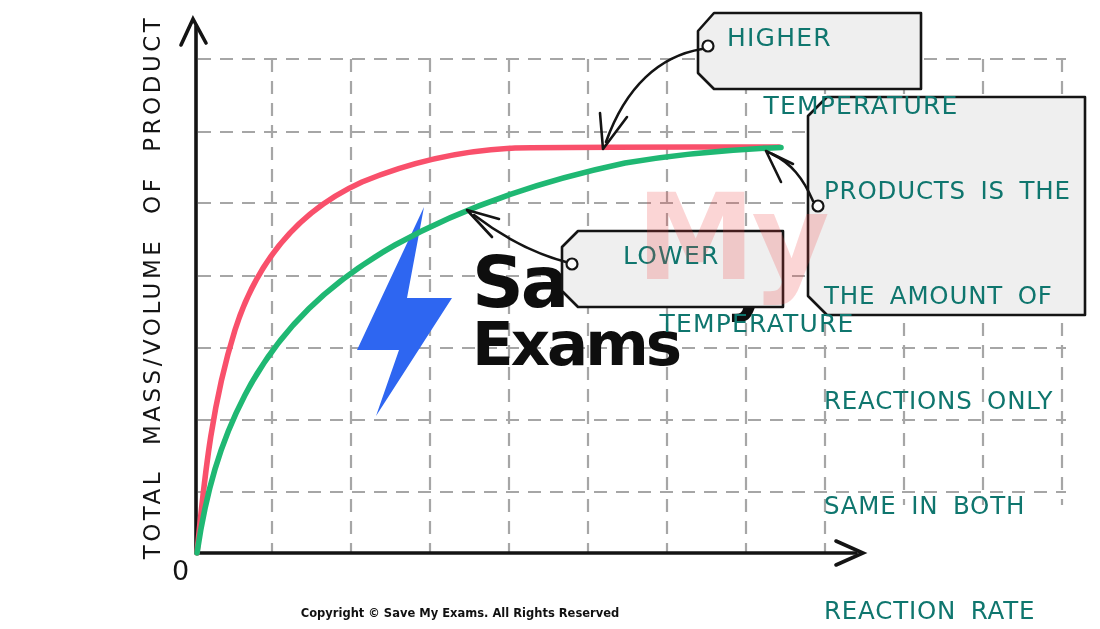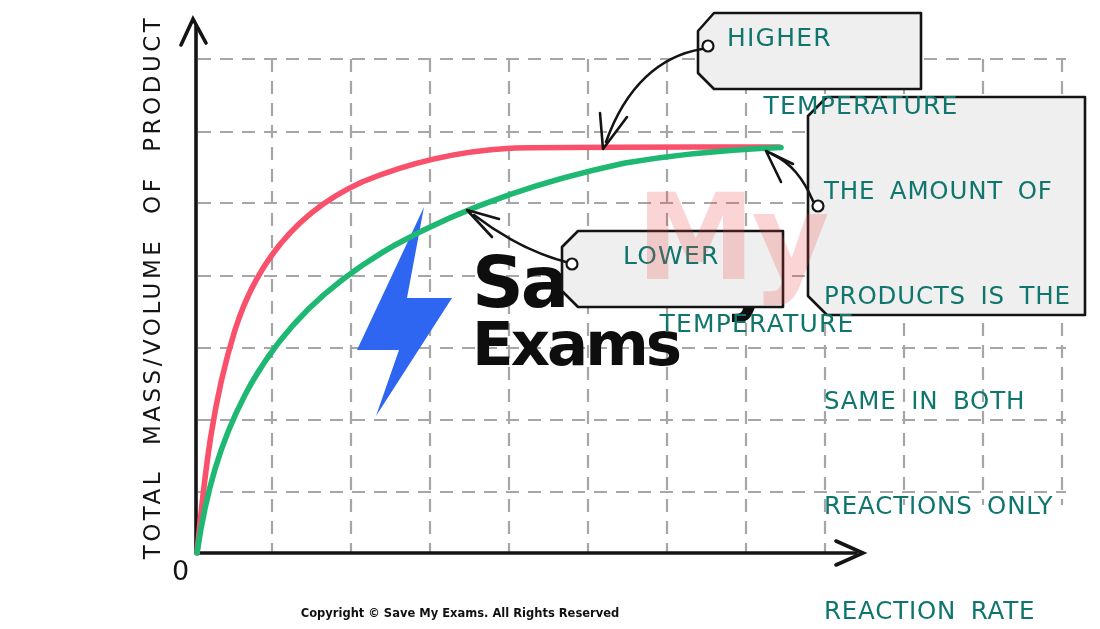--- a/index.html
+++ b/index.html
@@ -93,24 +93,24 @@
     </g>
   </svg>
 
   <div class="tagtext" id="higher-text"><span>HIGHER</span><br>
     <span>TEMPERATURE</span></div>
 
   <div class="tagtext" id="lower-text"><span>LOWER</span><br>
     <span>TEMPERATURE</span></div>
 
   <div class="tagtext" id="note-text">
+    <div>PRODUCTS IS THE</div>
     <div>THE AMOUNT OF</div>
-    <div>PRODUCTS IS THE</div>
+    <div>REACTIONS ONLY</div>
     <div>SAME IN BOTH</div>
-    <div>REACTIONS ONLY</div>
     <div>REACTION RATE</div>
     
   </div>
 
   <div class="ghost">My</div>
 
   <div class="axis-label" id="ylabel">TOTAL MASS/VOLUME OF PRODUCT</div>
   <div id="origin">0</div>
 
   <div id="copyright">Copyright © Save My Exams. All Rights Reserved</div>

